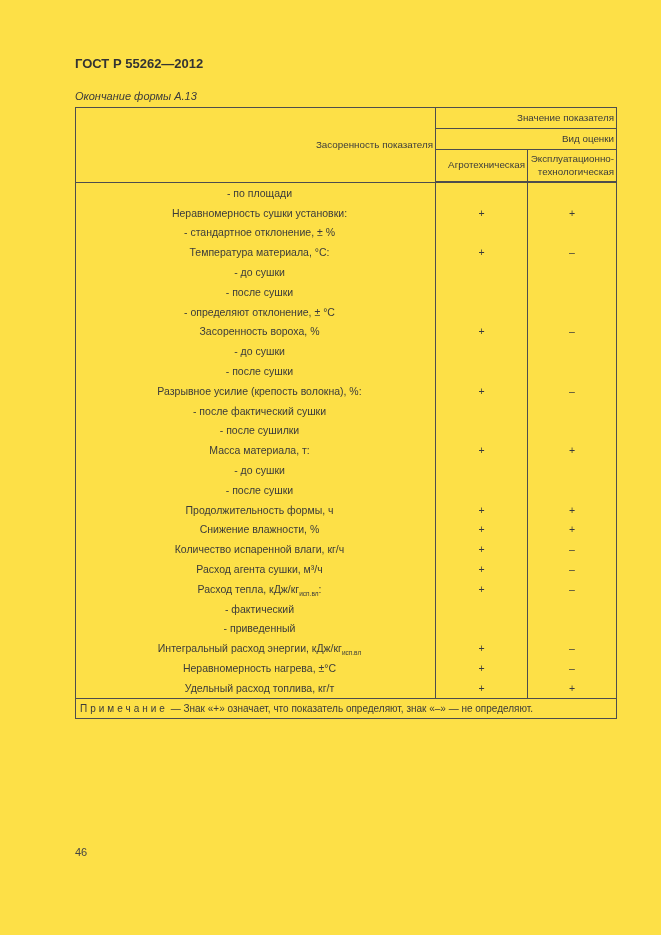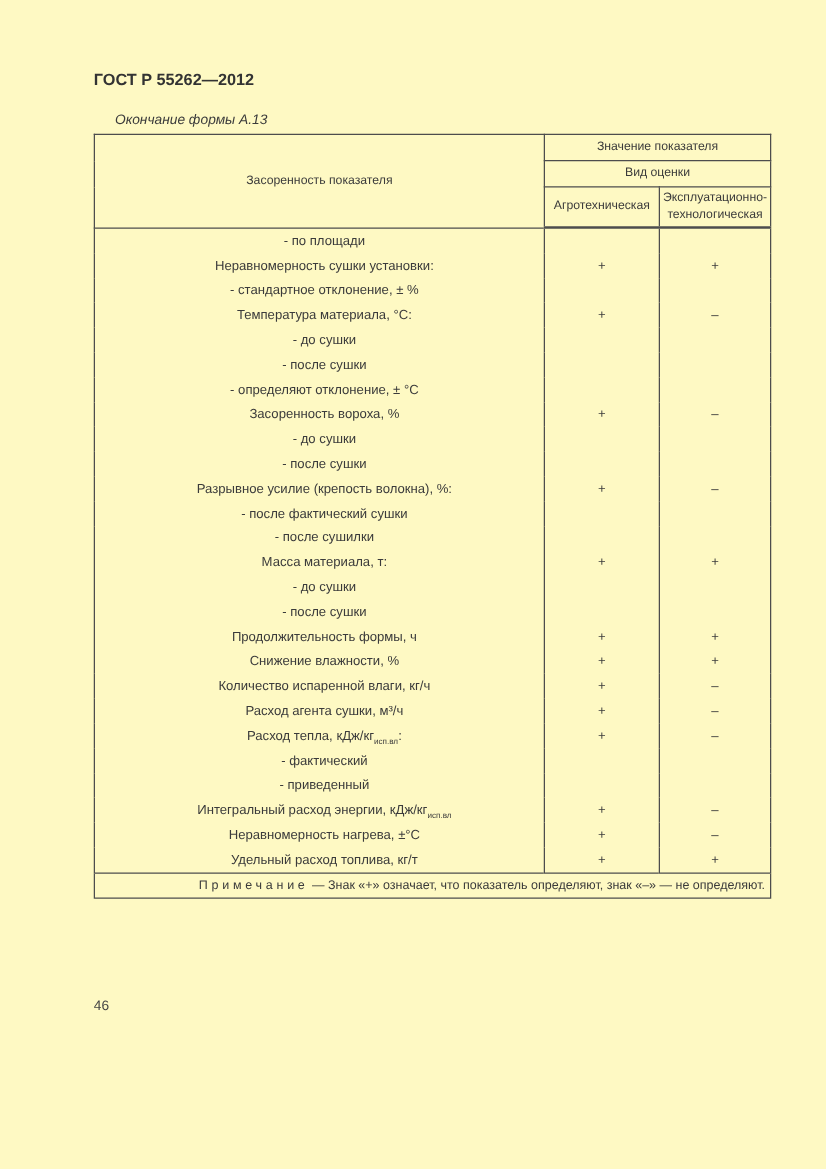--- a/index.html
+++ b/index.html
@@ -4,36 +4,36 @@
 <style>
   html, body {
     margin: 0;
     padding: 0;
     background: #ffffff;
   }
   .page {
     position: relative;
     width: 661px;
     height: 935px;
-    background: #fef9c3;
+    background: #fde047;
     font-family: "Liberation Sans", sans-serif;
     color: #3b3b3b;
     overflow: hidden;
   }
   .doc-number {
     position: absolute;
     left: 75px;
     top: 56px;
     font-size: 13px;
     font-weight: bold;
     color: #333333;
   }
   .form-caption {
     position: absolute;
-    left: 92px;
+    left: 75px;
     top: 90px;
     font-size: 11px;
     font-style: italic;
     color: #3b3b3b;
   }
   table.indicators {
     position: absolute;
     left: 75px;
     top: 107px;
     width: 541px;
@@ -42,21 +42,21 @@
     font-size: 10.5px;
     color: #3b3b3b;
   }
   table.indicators col.c-name { width: 360px; }
   table.indicators col.c-agro { width: 92px; }
   table.indicators col.c-expl { width: 89px; }
 
   table.indicators th {
     font-weight: normal;
     font-size: 9.8px;
-    text-align: center;
+    text-align: right;
     vertical-align: middle;
     border: 1px solid #4d4d4d;
     padding: 1px 2px;
     line-height: 1.25;
   }
   table.indicators { border: 1.5px solid #4d4d4d; }
   tr.hdr-top th { height: 18px; }
   tr.hdr-mid th { height: 18px; }
   tr.hdr-bot th { height: 29px; border-bottom: 2px solid #4d4d4d; }
   th.name-head { border-bottom: 2px solid #4d4d4d; }
@@ -77,30 +77,30 @@
   tbody td.val-cell {
     text-align: center;
   }
   tbody td.name-cell sub {
     font-size: 6.5px;
     line-height: 0;
   }
   tr.note-row td {
     border-top: 1.5px solid #4d4d4d;
     height: 19px;
-    text-align: right;
+    text-align: left;
     font-size: 10px;
     padding: 0 4px;
     vertical-align: middle;
   }
   .note-label { letter-spacing: 3px; }
   .page-number {
     position: absolute;
     left: 75px;
-    top: 799px;
+    top: 846px;
     font-size: 11px;
     color: #444444;
   }
 </style>
 </head>
 <body>
 
 <div class="page">
 
   <div class="doc-number">ГОСТ Р 55262—2012</div>

